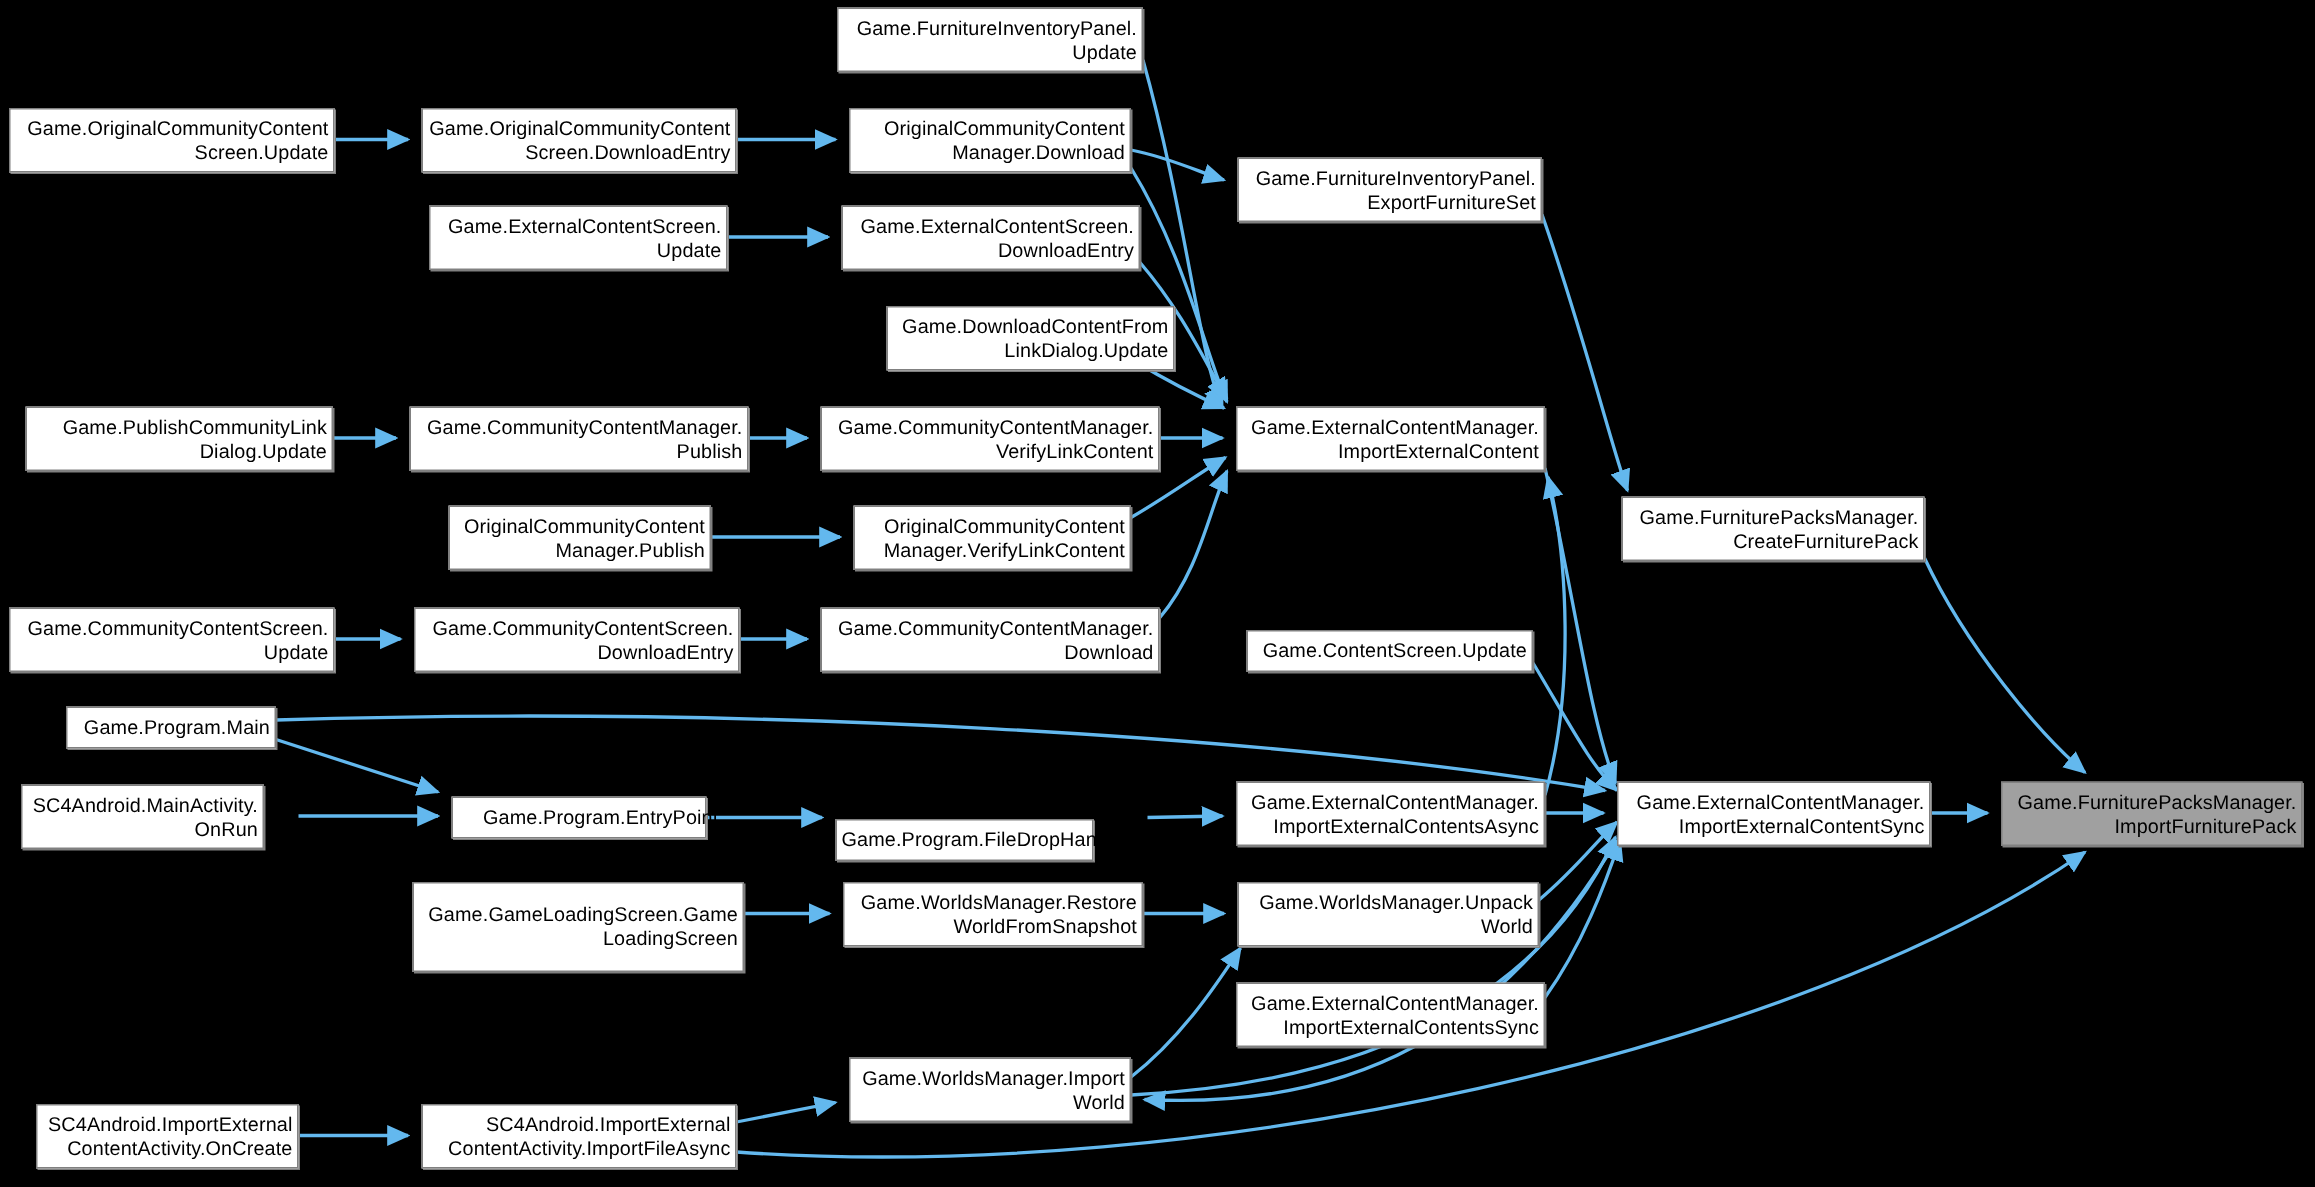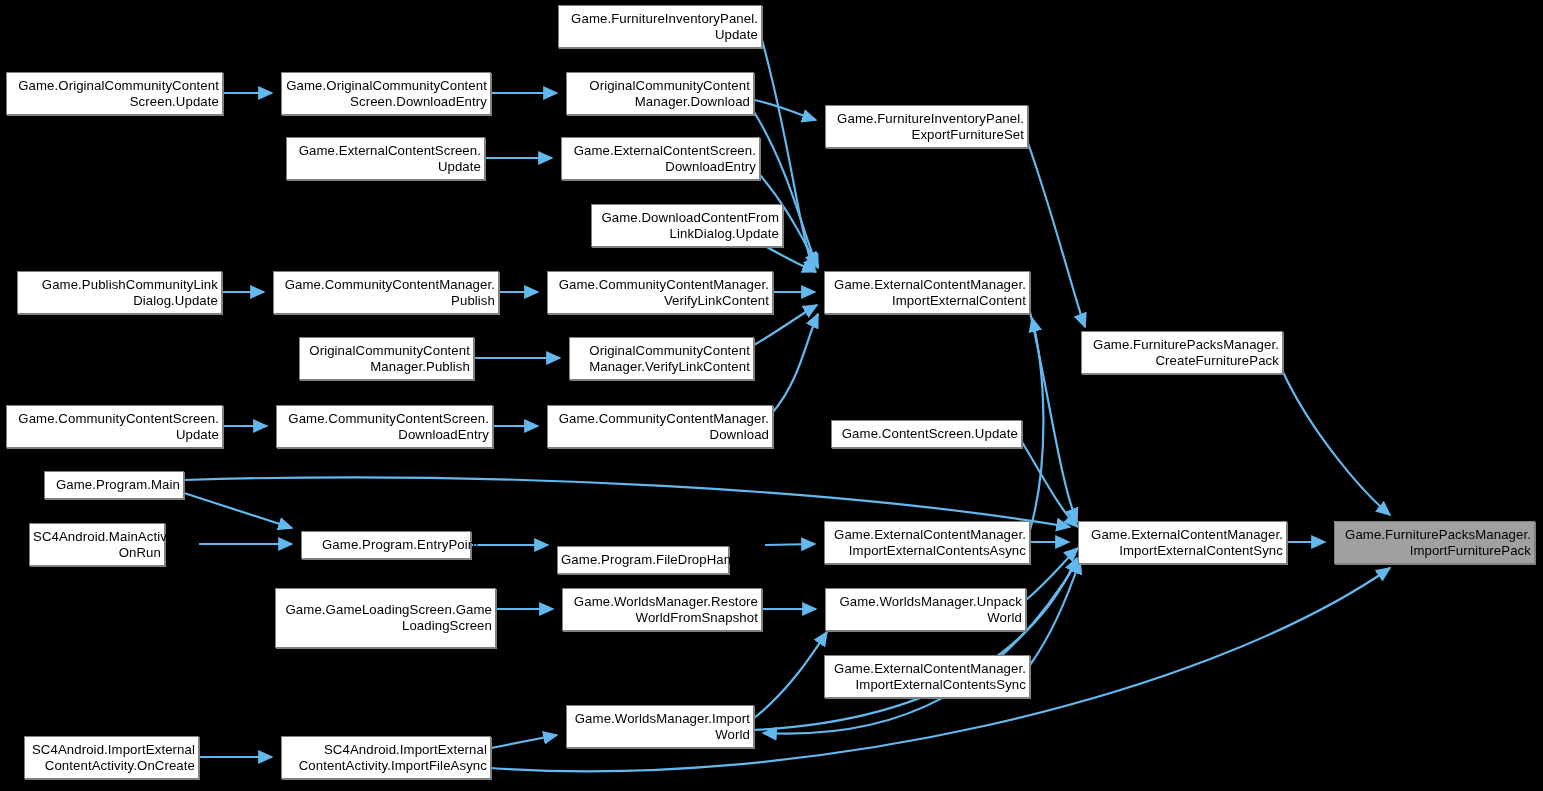--- a/index.html
+++ b/index.html
@@ -135,21 +135,21 @@
       <div class="node" style="left: 1081px; top: 331px; width: 202px; height: 43px;"><span class="node-label">Game.FurniturePacksManager.
 CreateFurniturePack</span></div>
       <div class="node" style="left: 6px; top: 405px; width: 217px; height: 43px;"><span class="node-label">Game.CommunityContentScreen.
 Update</span></div>
       <div class="node" style="left: 276px; top: 405px; width: 217px; height: 43px;"><span class="node-label">Game.CommunityContentScreen.
 DownloadEntry</span></div>
       <div class="node" style="left: 547px; top: 405px; width: 226px; height: 43px;"><span class="node-label">Game.CommunityContentManager.
 Download</span></div>
       <div class="node" style="left: 831px; top: 420px; width: 191px; height: 28px;"><span class="node-label">Game.ContentScreen.Update</span></div>
       <div class="node" style="left: 44px; top: 471px; width: 140px; height: 28px;"><span class="node-label">Game.Program.Main</span></div>
-      <div class="node" style="left: 29px; top: 523px; width: 136px; height: 43px;"><span class="node-label">SC4Android.MainActivity.
+      <div class="node" style="left: 14px; top: 523px; width: 162px; height: 43px;"><span class="node-label">SC4Android.MainActivity.
 OnRun</span></div>
       <div class="node" style="left: 301px; top: 531px; width: 170px; height: 28px; padding-left: 20px;"><span class="node-label">Game.Program.EntryPoint</span></div>
       <div class="node" style="left: 557px; top: 546px; width: 172px; height: 28px;"><span class="node-label">Game.Program.FileDropHandler</span></div>
       <div class="node" style="left: 824px; top: 521px; width: 206px; height: 43px;"><span class="node-label">Game.ExternalContentManager.
 ImportExternalContentsAsync</span></div>
       <div class="node" style="left: 1078px; top: 521px; width: 209px; height: 43px;"><span class="node-label">Game.ExternalContentManager.
 ImportExternalContentSync</span></div>
       <div class="node highlight" style="left: 1334px; top: 521px; width: 201px; height: 43px;"><span class="node-label">Game.FurniturePacksManager.
 ImportFurniturePack</span></div>
       <div class="node" style="left: 275px; top: 588px; width: 221px; height: 60px;"><span class="node-label">Game.GameLoadingScreen.Game

